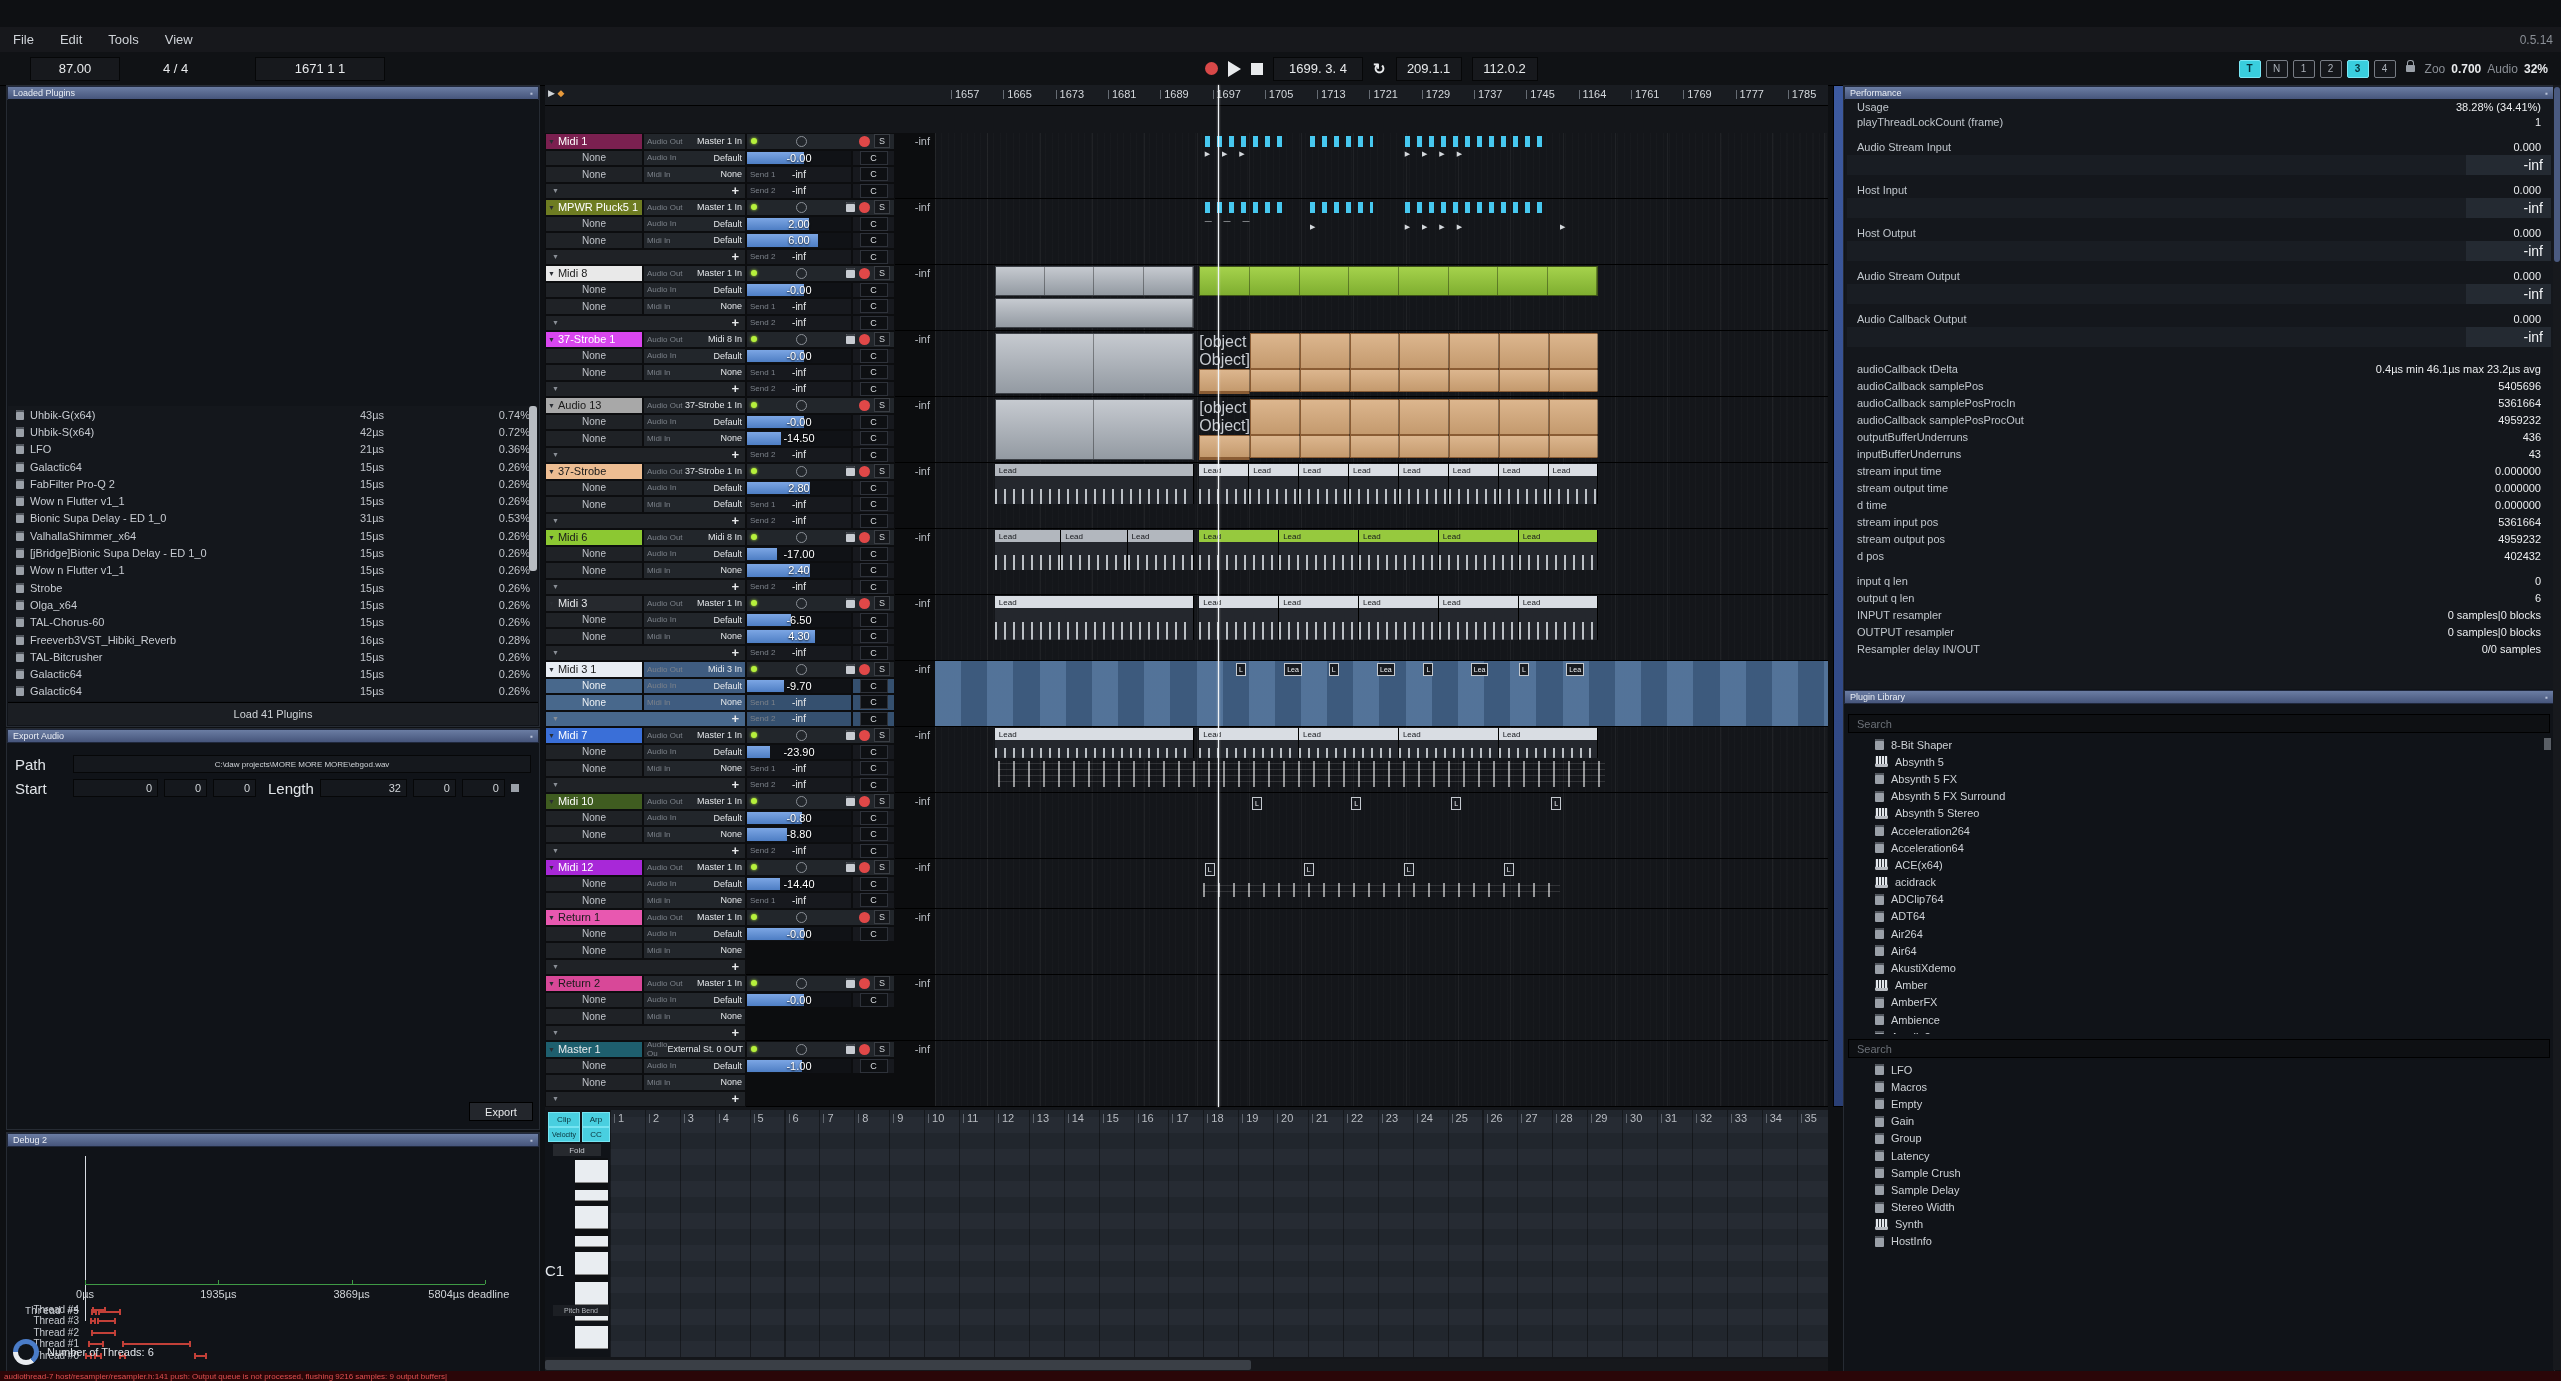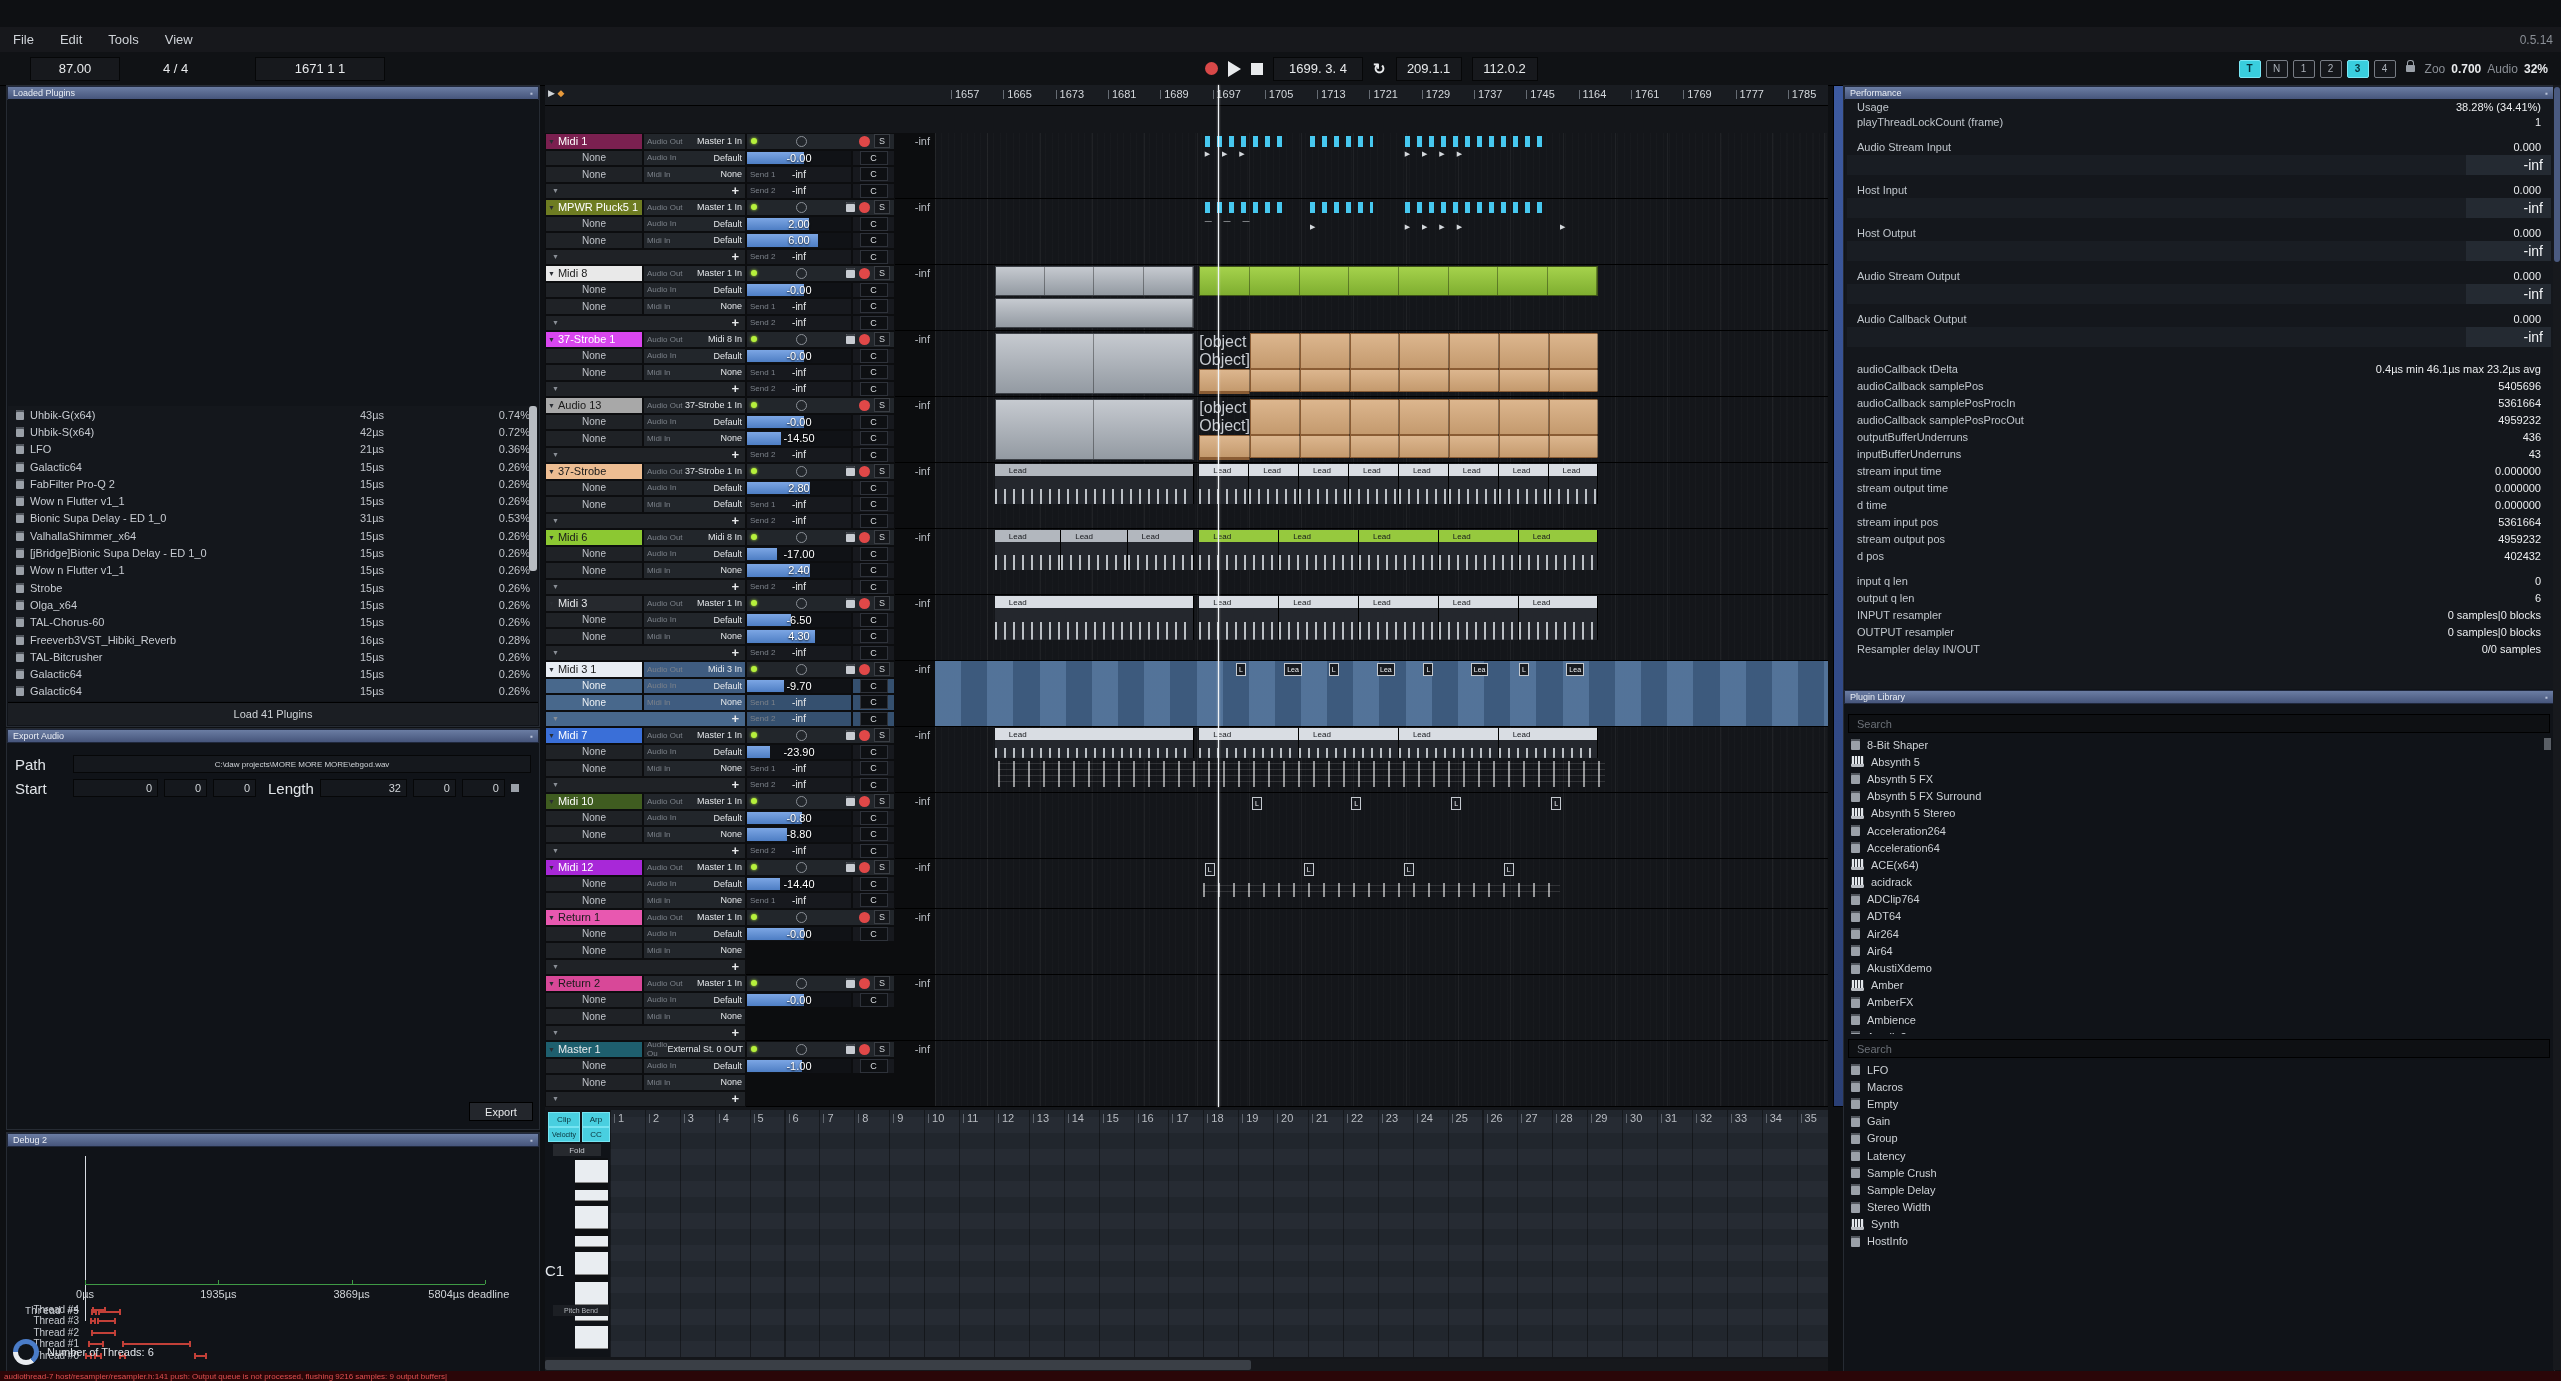--- a/index.html
+++ b/index.html
@@ -112,21 +112,21 @@
   .track.sel .lane{background-color:#3d5a7d;background-image:repeating-linear-gradient(90deg,rgba(140,180,225,.28) 0 26px,transparent 26px 52.3px);}
   .track.sel .nonecell,.track.sel .footcell{background:#48688c;color:#eef2f6;}
   .track.sel .iocell{background:#3f5c80;} .track.sel .sendcell,.track.sel .ccell{background:#35506f;}
   .clip{position:absolute;box-sizing:border-box;}
   .clip-gray{background:linear-gradient(#c6cad0,#939aa2);border:1px solid #3c4046;}
   .clip-green{background:linear-gradient(#a5d24c,#7fae30);border:1px solid #3e5216;}
   .seggrid{display:grid;height:100%;} .seggrid>div{border-right:1px solid rgba(0,0,0,0.35);}
   .tan-cell{background:linear-gradient(#dcb68e,#c49a6e);border:1px solid #8a5c34;box-sizing:border-box;}
   .lead{display:grid;height:100%;}
   .lead .seg{display:flex;flex-direction:column;border-right:1px solid #000;}
-  .lead .hd{height:12px;font-size:8px;color:#16181c;padding-left:14px;display:flex;align-items:center;}
+  .lead .hd{height:12px;font-size:8px;color:#16181c;padding-left:4px;display:flex;align-items:center;}
   .lead .bd{flex:1;background-color:#24272d;
             background-image:repeating-linear-gradient(90deg,rgba(225,230,235,.8) 0 2px,transparent 2px 9px);
             background-size:100% 55%;background-position:0 100%;background-repeat:no-repeat;}
   .hd-light{background:#d9dde3;} .hd-gray{background:#b2b7be;} .hd-green{background:#96c93e;}
   .clip-notes{background-image:repeating-linear-gradient(90deg,#47c8f0 0 5px,transparent 5px 12px);}
   .clip-arrows{color:#d4d8dc;font-size:7px;letter-spacing:5px;white-space:nowrap;}
   .chip{position:absolute;height:11px;background:#181b20;border:1px solid #c4c9cf;color:#f2f5f8;font-size:7px;
         padding:0 2px;display:flex;align-items:center;}
   .clip-dots{background-image:repeating-linear-gradient(90deg,rgba(255,255,255,.55) 0 2px,transparent 2px 15px),
              repeating-linear-gradient(0deg,transparent 0 5px,rgba(255,255,255,.12) 5px 6px);}
@@ -154,21 +154,21 @@
   #right-panel{left:1843px;top:85px;width:710px;height:1285px;background:#101318;border:1px solid #262b33;}
   #perf-body{position:absolute;top:13px;left:1px;right:1px;height:590px;overflow:hidden;background:#14171c;}
   .prow{display:flex;justify-content:space-between;padding:0 12px;font-size:11px;height:15px;align-items:center;}
   .prow .pl{color:#c0c6cc;} .prow .pv{color:#eceef0;}
   .pmeter{height:20px;margin:1px 2px 7px 2px;background:#191d23;position:relative;}
   .pmeter .mseg{position:absolute;right:0;top:0;bottom:0;width:85px;background:#242a32;}
   .pmeter .mval{position:absolute;right:8px;top:0;bottom:0;display:flex;align-items:center;font-size:14px;color:#f2f4f6;}
   #plib-header{position:absolute;top:604px;left:0;right:0;}
   .searchbox{position:absolute;left:4px;right:4px;height:17px;background:#0e1013;border:1px solid #000;color:#6c7178;
              font-size:11px;display:flex;align-items:center;padding-left:8px;}
-  .liblist{position:absolute;left:1px;right:1px;overflow:hidden;}
+  .liblist{position:absolute;left:1px;right:1px;overflow:hidden;padding-left:24px;}
   .librow{display:flex;align-items:center;height:17.2px;font-size:11px;color:#ced2d6;gap:7px;padding-left:6px;}
   .lib-ic-fx{width:9px;height:11px;background:#9aa0a8;border-radius:1px;box-shadow:inset 0 2px 0 #50555c;}
   .lib-ic-syn{width:13px;height:11px;background:#e4e8ec;border-radius:1px;
               background-image:repeating-linear-gradient(90deg,#30343a 0 1px,transparent 1px 3px);box-shadow:inset 0 -3px 0 #b8bcc2;}
   #lib-scroll{position:absolute;right:3px;width:7px;height:12px;background:#5a5f66;}
   #right-scroll{left:2553px;top:85px;width:8px;height:1285px;background:#17191d;position:absolute;}
   #right-scroll .thumb{position:absolute;left:1px;top:2px;width:6px;height:175px;background:#4a5euh;background:#4a5a80;border-radius:3px;}
   
   #statusbar{left:0;top:1371px;width:2561px;height:10px;background:#2a0608;display:flex;align-items:center;
              padding-left:4px;font-size:8px;color:#e05050;position:absolute;}

